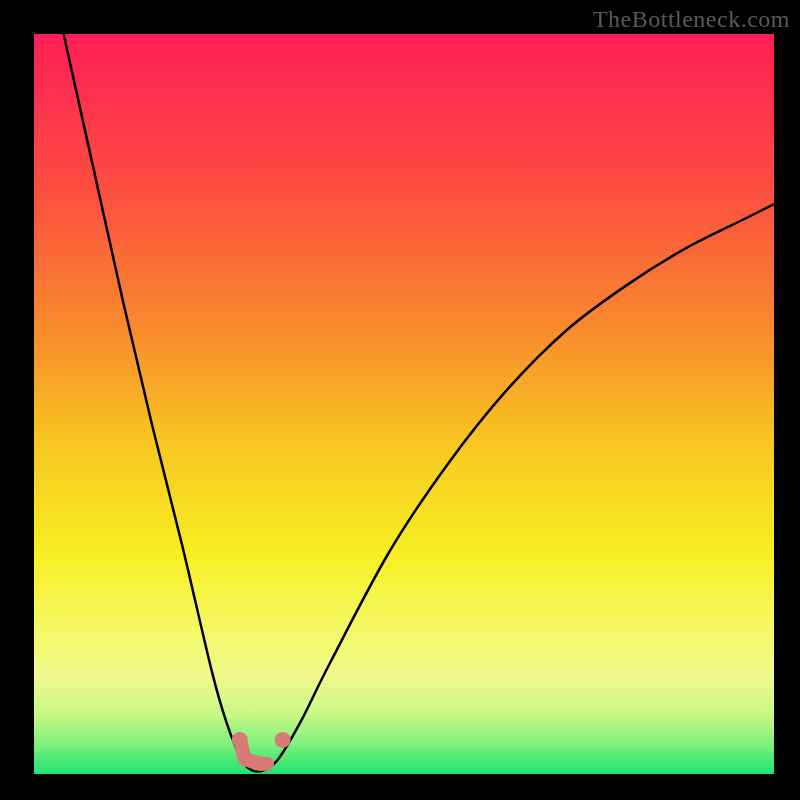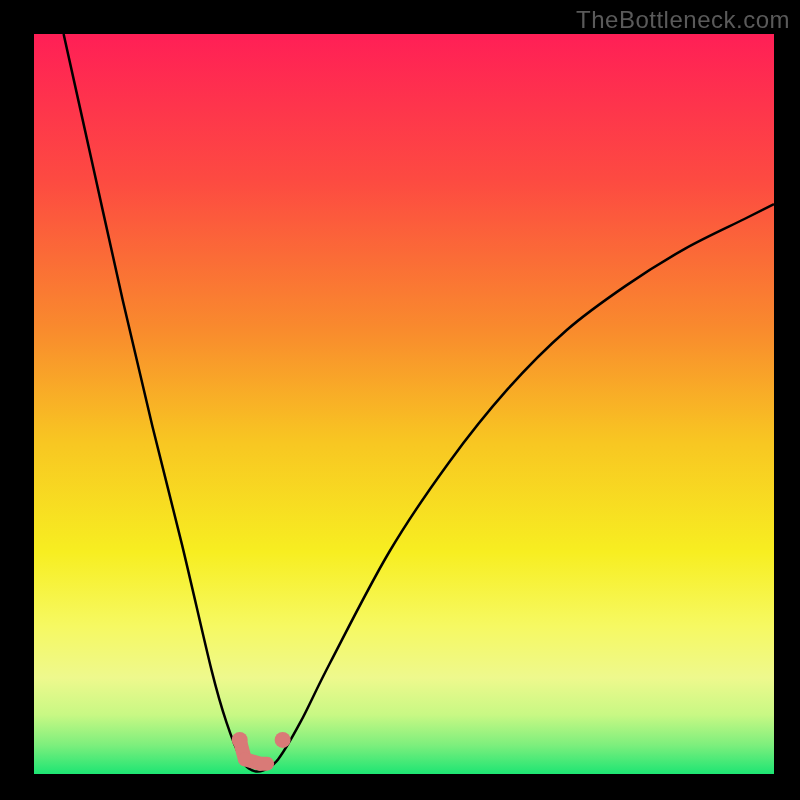--- a/index.html
+++ b/index.html
@@ -49,21 +49,21 @@
     fill: #d97a77;
     stroke: #d97a77;
     stroke-width: 14;
     stroke-linecap: round;
     stroke-linejoin: round;
   }
   .watermark {
     position: absolute;
     top: 6px;
     right: 10px;
-    font-family: Liberation Sans, sans-serif;
+    font-family: Liberation Serif, serif;
     font-size: 24px;
     color: #5a5a5a;
     letter-spacing: 0.5px;
   }
 </style>
 </head>
 <body>
 
 <div class="frame">
   <div class="plot-area">

